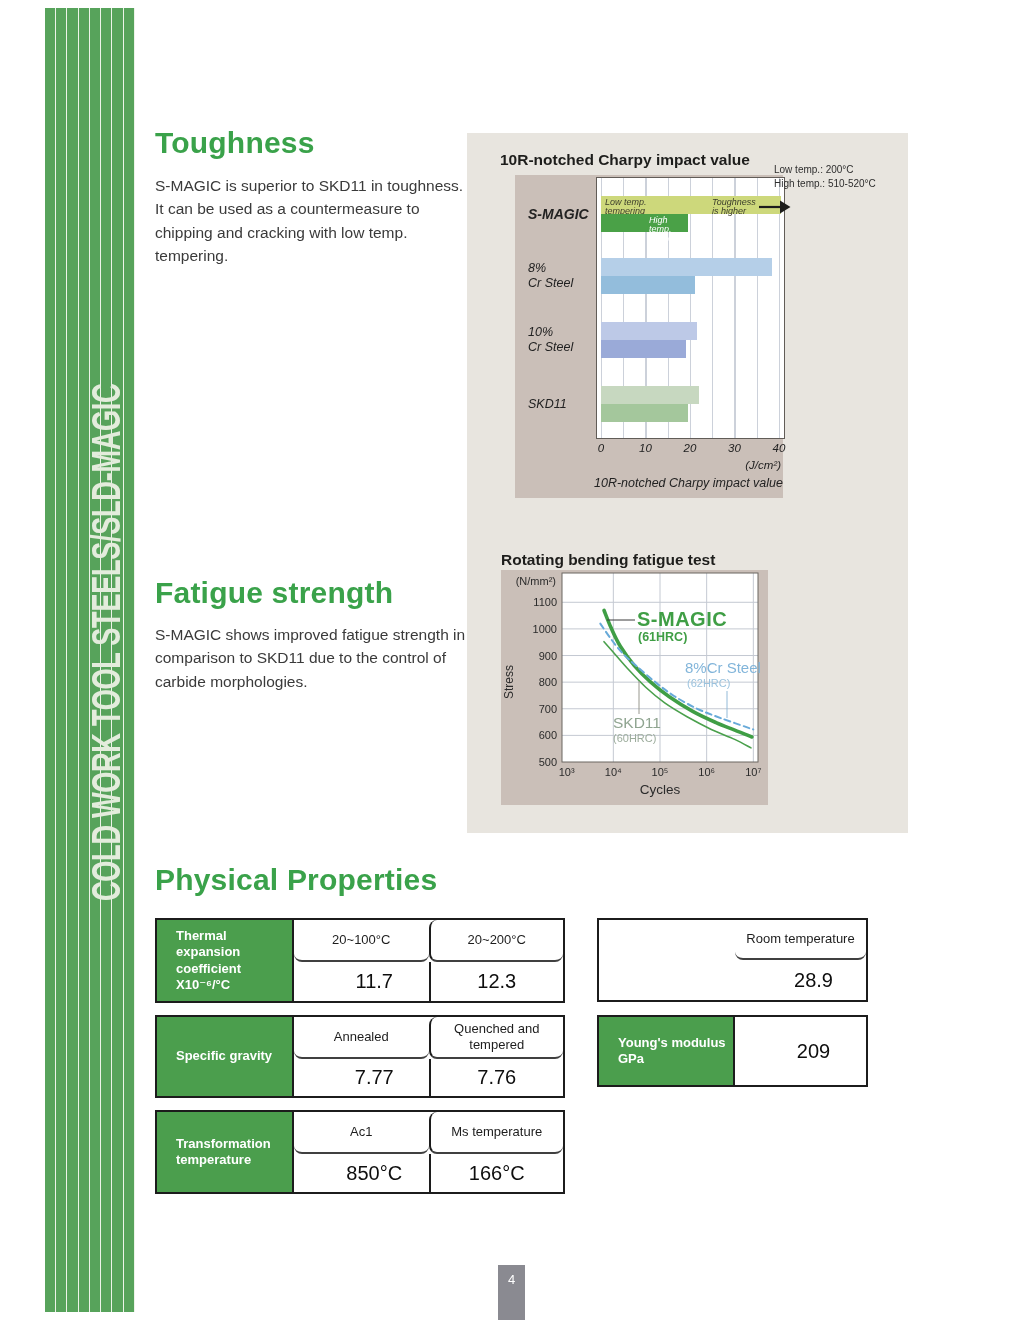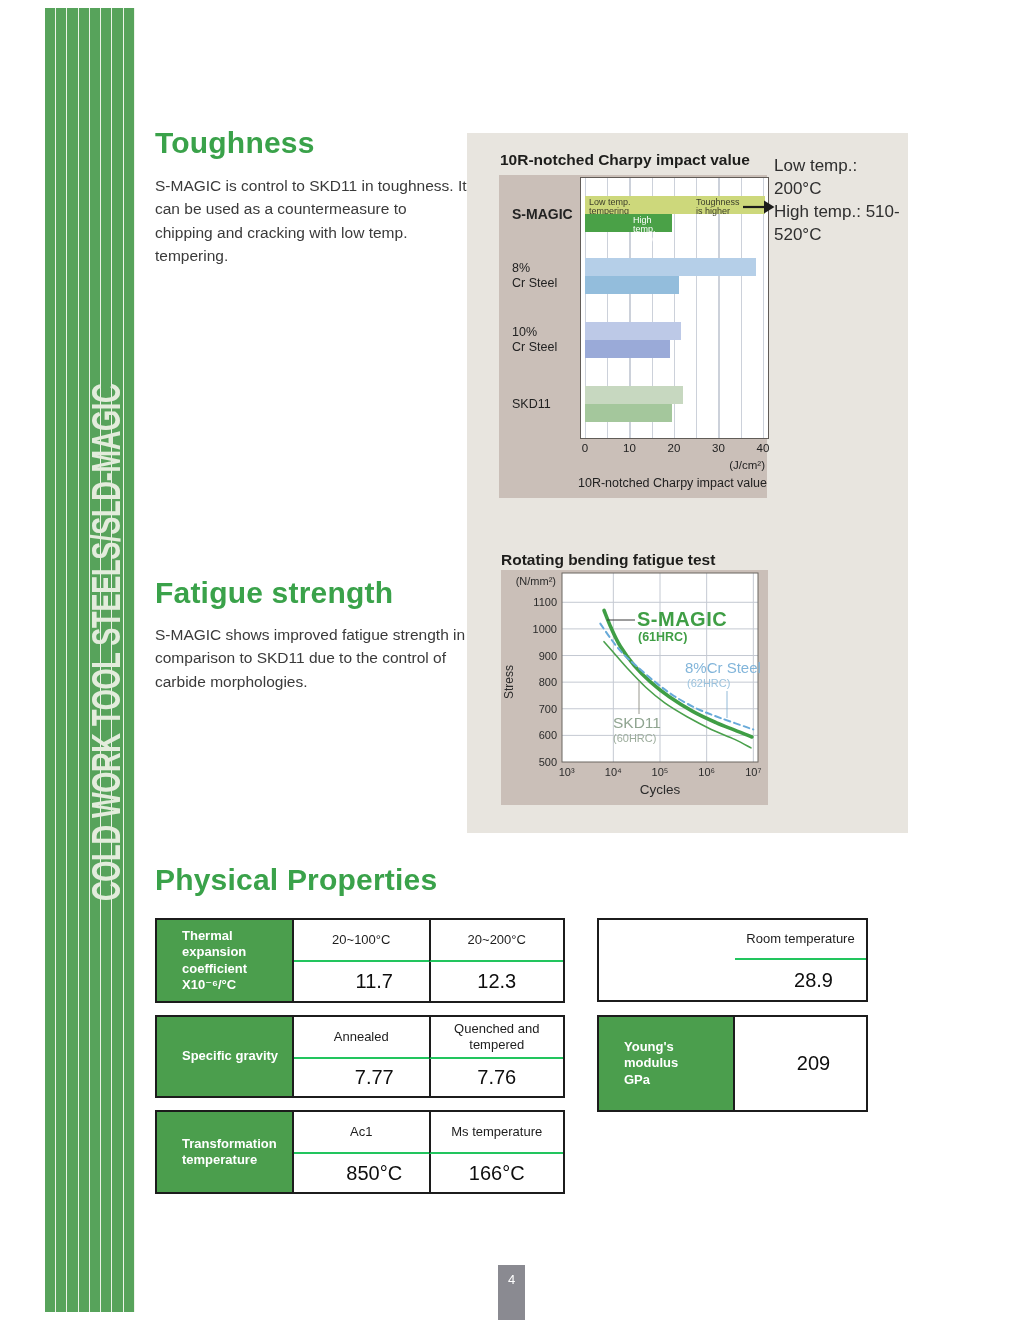--- a/index.html
+++ b/index.html
@@ -22,77 +22,77 @@
   #p-toughness{top:174px;}
   #p-fatigue{top:623px;}
 
   
   .panel-outer{position:absolute;left:467px;top:133px;width:441px;height:700px;background:#e8e5df;}
   .chart-title{position:absolute;font-weight:bold;font-size:15.5px;color:#1d1d1b;}
   #charpy-title{left:33px;top:18px;}
   #fatigue-title{left:34px;top:418px;}
 
   
-  .charpy-panel{position:absolute;left:32px;top:42px;width:268px;height:323px;background:#cabfb8;}
+  .charpy-panel{position:absolute;left:48px;top:42px;width:268px;height:323px;background:#cabfb8;font-style:italic;}
   .charpy-plot{position:absolute;left:81px;top:2px;width:187px;height:260px;background:#fff;
     border:1px solid #615c57;
     background-image:repeating-linear-gradient(90deg,#ccd1da 0 1px,transparent 1px 22.25px);
     background-position:4px 0;}
   .bar{position:absolute;height:18px;}
   .bar .inbar{position:absolute;left:4px;top:1.5px;}
   .inbar{font-size:9px;line-height:1.1;white-space:pre-line;display:inline-block;}
   .inbar-dark{color:#3c3e2b;}
   .inbar-white{color:#ffffff;margin-left:44px;}
   .arrow-group{position:absolute !important;left:111px;top:1.5px;display:flex;align-items:center;}
   .arrow-group .inbar{position:static;}
   .arrow-group svg{margin-left:3px;}
   .cat-label{position:absolute;left:13px;width:67px;transform:translateY(-50%);
     font-size:12.5px;color:#222;line-height:1.18;white-space:pre-line;}
   .cat-bold{font-weight:bold;font-size:14px;}
   .charpy-tick{position:absolute;top:267px;transform:translateX(-50%);font-size:11.5px;color:#222;}
   .charpy-unit{position:absolute;right:2px;top:284px;font-size:11.5px;color:#222;}
   .charpy-axis-title{position:absolute;left:79px;width:189px;top:301px;text-align:center;
     font-size:12.5px;color:#222;}
-  .charpy-legend{position:absolute;left:307px;top:22px;font-size:17px;line-height:1.35;color:#2e2e2e;}
+  .charpy-legend{position:absolute;left:307px;top:30px;font-size:10px;line-height:1.35;color:#2e2e2e;}
 
   
   .fatigue-panel{position:absolute;left:34px;top:437px;width:267px;height:235px;background:#cabfb8;}
 
   
   .ptable{position:absolute;display:grid;border:2px solid #1c1c1c;background:#fff;box-sizing:border-box;}
   .pt-head{grid-area:h;background:#4b9e4d;color:#fff;font-weight:bold;font-size:13px;
-    line-height:1.25;padding:4px 4px 4px 25px;display:flex;align-items:center;
+    line-height:1.25;padding:4px 4px 4px 19px;display:flex;align-items:center;
     border-right:2px solid #1c1c1c;white-space:pre-line;}
-  .pt-col{font-size:13px;color:#1d1d1d;line-height:1.2;border-bottom:2px solid #22c55e;white-space:pre-line;}
+  .pt-col{font-size:13px;color:#1d1d1d;line-height:1.2;border-bottom:2px solid #404040;white-space:pre-line;border-radius:8px;}
   .pt-col,.pt-val{display:flex;align-items:center;justify-content:center;text-align:center;}
   .pt-val{font-size:20px;color:#0e0e0e;}
   .ga-c1{grid-area:c1;} .ga-c2{grid-area:c2;border-left:2px solid #1c1c1c;}
   .ga-v1{grid-area:v1;padding-left:26px;} .ga-v2{grid-area:v2;border-left:2px solid #1c1c1c;}
   .cols3{grid-template-areas:"h c1 c2" "h v1 v2";grid-template-columns:137px 1fr 1fr;grid-template-rows:42px 1fr;}
   .t-expansion{left:155px;top:918px;width:410px;height:85px;}
   .t-gravity{left:155px;top:1015px;width:410px;height:83px;}
   .t-transform{left:155px;top:1110px;width:410px;height:84px;}
   .t-conduct{left:597px;top:918px;width:271px;height:84px;
     grid-template-areas:"h c1" "h v1";grid-template-columns:136px 1fr;grid-template-rows:40px 1fr;}
-  .t-youngs{left:597px;top:1015px;width:271px;height:97px;
+  .t-youngs{left:597px;top:1015px;width:271px;height:72px;
     grid-template-areas:"h v1";grid-template-columns:136px 1fr;grid-template-rows:1fr;}
 
   
   .page-tab{position:absolute;left:498px;top:1265px;width:27px;height:55px;background:#8a8a91;
     color:#fff;font-size:13px;text-align:center;padding-top:7px;box-sizing:border-box;}
 </style>
 </head>
 <body>
 
 <div class="side-band">
   <div class="side-text">COLD WORK TOOL STEELS/SLD-MAGIC</div>
 </div>
 
 <div class="sec-heading" id="h-toughness">Toughness</div>
-<div class="body-text" id="p-toughness">S-MAGIC is control to SKD11 in toughness. It can be used as a countermeasure to chipping and cracking with low temp. tempering.</div>
+<div class="body-text" id="p-toughness">S-MAGIC is superior to SKD11 in toughness. It can be used as a countermeasure to chipping and cracking with low temp. tempering.</div>
 
 <div class="sec-heading" id="h-fatigue">Fatigue strength</div>
 <div class="body-text" id="p-fatigue">S-MAGIC shows improved fatigue strength in comparison to SKD11 due to the control of carbide morphologies.</div>
 
 <div class="panel-outer">
   <div class="chart-title" id="charpy-title">10R-notched Charpy impact value</div>
 
   <div class="charpy-panel">
     <div class="charpy-plot">
         <div class="bar" style="top: 18px; left: 4px; width: 180.2px; background: rgb(205, 216, 123);">

